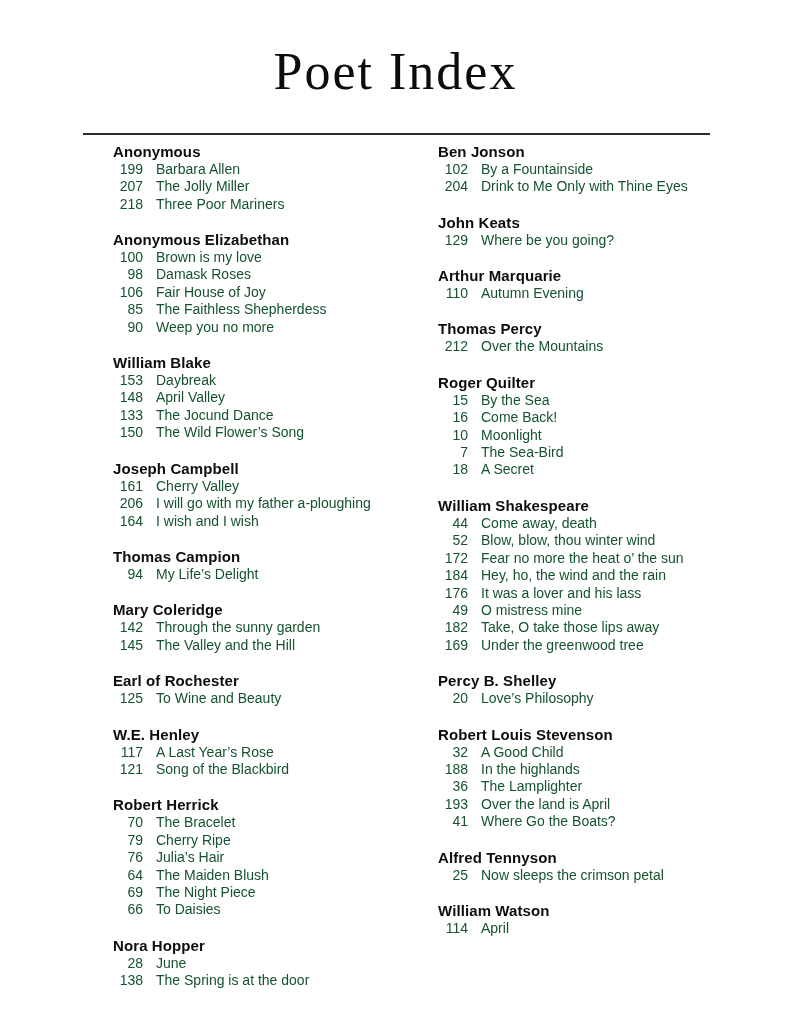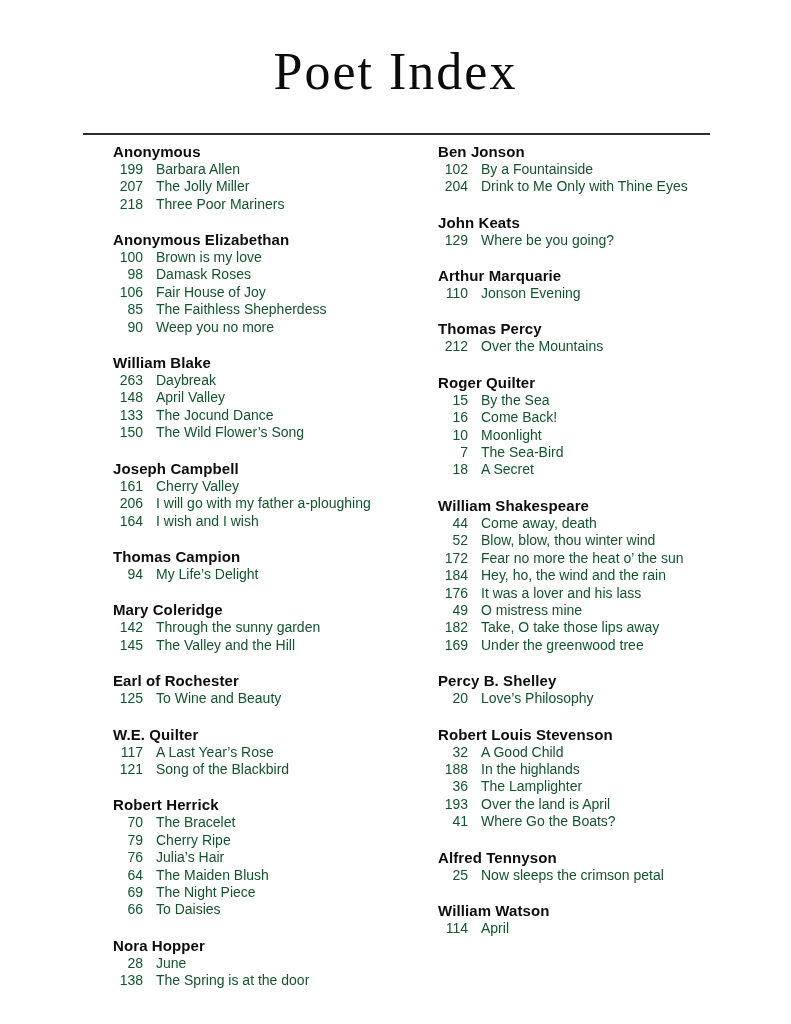--- a/index.html
+++ b/index.html
@@ -91,21 +91,21 @@
         <div class="section">
           <div class="poet-name">Anonymous Elizabethan</div>
           <div class="entry"><span class="page-num">100</span><span class="entry-title">Brown is my love</span></div>
           <div class="entry"><span class="page-num">98</span><span class="entry-title">Damask Roses</span></div>
           <div class="entry"><span class="page-num">106</span><span class="entry-title">Fair House of Joy</span></div>
           <div class="entry"><span class="page-num">85</span><span class="entry-title">The Faithless Shepherdess</span></div>
           <div class="entry"><span class="page-num">90</span><span class="entry-title">Weep you no more</span></div>
         </div>
         <div class="section">
           <div class="poet-name">William Blake</div>
-          <div class="entry"><span class="page-num">263</span><span class="entry-title">Daybreak</span></div>
+          <div class="entry"><span class="page-num">153</span><span class="entry-title">Daybreak</span></div>
           <div class="entry"><span class="page-num">148</span><span class="entry-title">April Valley</span></div>
           <div class="entry"><span class="page-num">133</span><span class="entry-title">The Jocund Dance</span></div>
           <div class="entry"><span class="page-num">150</span><span class="entry-title">The Wild Flower’s Song</span></div>
         </div>
         <div class="section">
           <div class="poet-name">Joseph Campbell</div>
           <div class="entry"><span class="page-num">161</span><span class="entry-title">Cherry Valley</span></div>
           <div class="entry"><span class="page-num">206</span><span class="entry-title">I will go with my father a-ploughing</span></div>
           <div class="entry"><span class="page-num">164</span><span class="entry-title">I wish and I wish</span></div>
         </div>
@@ -116,21 +116,21 @@
         <div class="section">
           <div class="poet-name">Mary Coleridge</div>
           <div class="entry"><span class="page-num">142</span><span class="entry-title">Through the sunny garden</span></div>
           <div class="entry"><span class="page-num">145</span><span class="entry-title">The Valley and the Hill</span></div>
         </div>
         <div class="section">
           <div class="poet-name">Earl of Rochester</div>
           <div class="entry"><span class="page-num">125</span><span class="entry-title">To Wine and Beauty</span></div>
         </div>
         <div class="section">
-          <div class="poet-name">W.E. Quilter</div>
+          <div class="poet-name">W.E. Henley</div>
           <div class="entry"><span class="page-num">117</span><span class="entry-title">A Last Year’s Rose</span></div>
           <div class="entry"><span class="page-num">121</span><span class="entry-title">Song of the Blackbird</span></div>
         </div>
         <div class="section">
           <div class="poet-name">Robert Herrick</div>
           <div class="entry"><span class="page-num">70</span><span class="entry-title">The Bracelet</span></div>
           <div class="entry"><span class="page-num">79</span><span class="entry-title">Cherry Ripe</span></div>
           <div class="entry"><span class="page-num">76</span><span class="entry-title">Julia’s Hair</span></div>
           <div class="entry"><span class="page-num">64</span><span class="entry-title">The Maiden Blush</span></div>
           <div class="entry"><span class="page-num">69</span><span class="entry-title">The Night Piece</span></div>
@@ -147,21 +147,21 @@
           <div class="poet-name">Ben Jonson</div>
           <div class="entry"><span class="page-num">102</span><span class="entry-title">By a Fountainside</span></div>
           <div class="entry"><span class="page-num">204</span><span class="entry-title">Drink to Me Only with Thine Eyes</span></div>
         </div>
         <div class="section">
           <div class="poet-name">John Keats</div>
           <div class="entry"><span class="page-num">129</span><span class="entry-title">Where be you going?</span></div>
         </div>
         <div class="section">
           <div class="poet-name">Arthur Marquarie</div>
-          <div class="entry"><span class="page-num">110</span><span class="entry-title">Jonson Evening</span></div>
+          <div class="entry"><span class="page-num">110</span><span class="entry-title">Autumn Evening</span></div>
         </div>
         <div class="section">
           <div class="poet-name">Thomas Percy</div>
           <div class="entry"><span class="page-num">212</span><span class="entry-title">Over the Mountains</span></div>
         </div>
         <div class="section">
           <div class="poet-name">Roger Quilter</div>
           <div class="entry"><span class="page-num">15</span><span class="entry-title">By the Sea</span></div>
           <div class="entry"><span class="page-num">16</span><span class="entry-title">Come Back!</span></div>
           <div class="entry"><span class="page-num">10</span><span class="entry-title">Moonlight</span></div>

